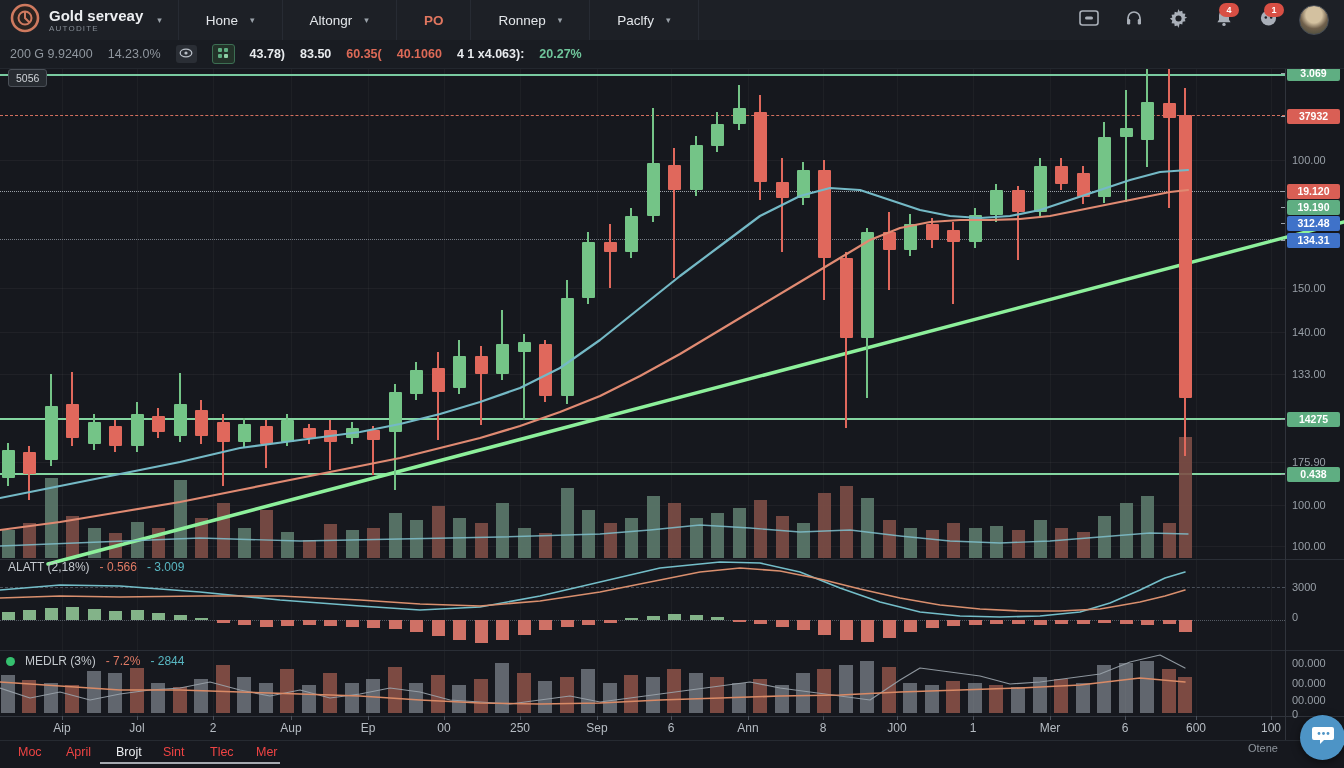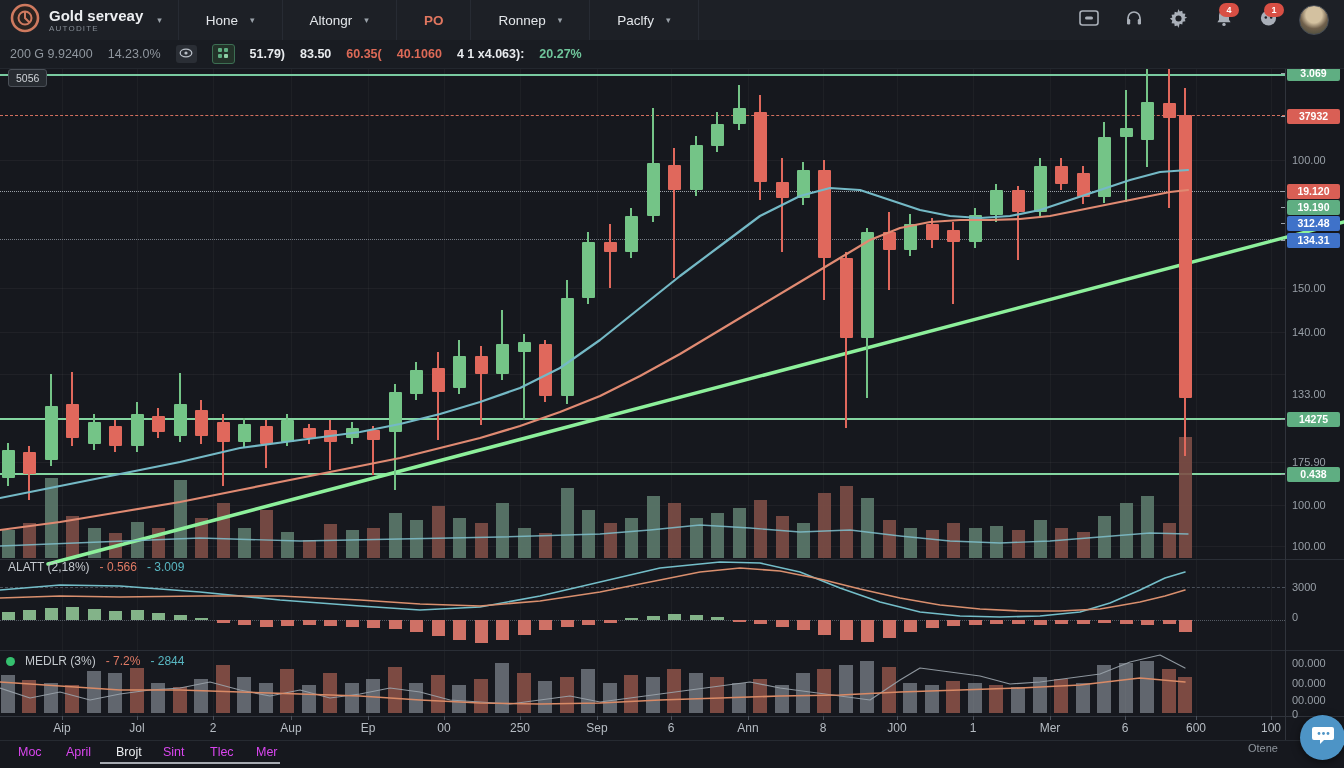--- a/index.html
+++ b/index.html
@@ -39,21 +39,21 @@
   .abs{position:absolute;}
   .axis-label{position:absolute;left:1292px;color:#989fa7;font-size:11px;transform:translateY(-50%);}
   .badge-axis{position:absolute;left:1287px;width:53px;height:15px;border-radius:2px;color:#fff;
               font-size:10.5px;font-weight:bold;display:flex;align-items:center;justify-content:center;}
   .tag{position:absolute;left:8px;top:69px;padding:2px 7px;background:#272b31;border:1px solid #4a4f57;
        border-radius:3px;color:#cfd3d8;font-size:10.5px;z-index:12;}
   .legend{position:absolute;font-size:12px;color:#c3c8cd;z-index:12;display:flex;gap:10px;align-items:center;}
   .legend .red{color:#e07a64}.legend .teal{color:#59b7c2}
   .dot{width:9px;height:9px;border-radius:50%;background:#35c06f;display:inline-block;}
   .time-label{position:absolute;transform:translateX(-50%);color:#b6bcc3;font-size:12px;top:721px;}
-  .tf-item{position:absolute;top:745px;color:#d946ef;font-size:12.5px;cursor:pointer;}
+  .tf-item{position:absolute;top:745px;color:#ef4444;font-size:12.5px;cursor:pointer;}
   .fab{position:absolute;left:1300px;top:715px;width:45px;height:45px;border-radius:50%;
        background:#4d94c6;display:flex;align-items:center;justify-content:center;z-index:40;
        box-shadow:0 2px 8px rgba(0,0,0,.5);cursor:pointer;}
   svg.layer{position:absolute;left:0;top:0;pointer-events:none;}
 </style>
 </head>
 <body>
 
 <div id="app">
 
@@ -144,21 +144,21 @@
           </svg></span>
       </div>
       <div class="mini-btn chip">
         <span><svg width="12" height="12" viewBox="0 0 12 12" fill="#5fae82">
             <rect x="1" y="1" width="4" height="4" rx="1"></rect>
             <rect x="7" y="1" width="4" height="4" rx="1"></rect>
             <rect x="1" y="7" width="4" height="4" rx="1"></rect>
             <rect x="7" y="7" width="4" height="4" rx="1" fill="#8fd0a6"></rect>
           </svg></span>
       </div>
-      <div class="seg bright">51.79)</div>
+      <div class="seg bright">43.78)</div>
       <div class="seg bright">83.50</div>
       <div class="seg red">60.35(</div>
       <div class="seg red">40.1060</div>
       <div class="seg bright">4 1 x4.063):</div>
       <div class="seg green">20.27%</div>
     </div>
 
   <div id="chart-root">
       <div class="abs" style="left: 62px; top: 68px; width: 1px; height: 648px; background: rgba(255, 255, 255, 0.035);"></div>
       <div class="abs" style="left: 137px; top: 68px; width: 1px; height: 648px; background: rgba(255, 255, 255, 0.035);"></div>
@@ -485,21 +485,21 @@
         <polyline points="0,530 60,522 120,512 180,502 240,490 300,478 360,466 400,458 440,448 480,438 520,426 560,412 600,396 640,376 680,354 720,330 760,306 800,282 840,258 870,240 900,228 930,222 960,220 990,220 1020,219 1050,216 1080,210 1110,204 1140,198 1170,192 1188,190" fill="none" stroke="#e08a72" stroke-width="2.2" stroke-linejoin="round" stroke-linecap="round"></polyline>
         <polyline points="0,546 100,542 200,538 300,541 400,539 500,537 600,534 650,530 700,525 750,528 800,532 850,530 900,536 950,541 1000,543 1050,541 1100,537 1150,533 1188,534" fill="none" stroke="#7fc0cd" stroke-width="1.4" stroke-linejoin="round" stroke-linecap="round" opacity="0.85"></polyline>
         <polyline points="0,590 60,585 120,586 200,592 280,600 360,606 420,610 480,607 540,596 600,582 660,568 720,562 760,563 800,572 840,588 880,602 920,612 960,616 1000,617 1040,616 1080,612 1110,603 1140,590 1165,578 1185,572" fill="none" stroke="#74bec9" stroke-width="1.6" stroke-linejoin="round" stroke-linecap="round"></polyline>
         <polyline points="0,598 60,596 120,597 200,596 280,596 360,600 420,604 480,606 540,601 600,592 660,580 700,572 740,568 780,571 820,579 860,589 900,598 940,605 980,609 1020,611 1060,611 1100,609 1140,602 1165,596 1185,590" fill="none" stroke="#d98f6e" stroke-width="1.6" stroke-linejoin="round" stroke-linecap="round"></polyline>
         <polyline points="0,688 30,698 60,692 90,700 120,694 150,690 180,688 210,682 240,690 270,696 300,690 330,698 360,694 390,688 420,692 450,700 480,702 510,704 540,700 570,696 600,702 630,698 660,694 690,690 720,686 750,682 780,688 810,692 840,696 870,700 900,680 920,668 950,672 980,676 1010,684 1040,682 1070,678 1100,674 1130,662 1160,655 1185,668" fill="none" stroke="#9aa3ab" stroke-width="1.2" stroke-linejoin="round" stroke-linecap="round" opacity="0.9"></polyline>
         <polyline points="0,682 60,686 120,690 180,690 240,692 300,694 360,696 420,700 480,703 540,704 600,703 660,700 720,698 780,696 840,695 900,692 960,690 1020,688 1080,685 1140,678 1185,682" fill="none" stroke="#d98a66" stroke-width="1.6" stroke-linejoin="round" stroke-linecap="round"></polyline>
       </svg>
       <div class="axis-label" style="top: 160px;">100.00</div>
       <div class="axis-label" style="top: 288px;">150.00</div>
       <div class="axis-label" style="top: 332px;">140.00</div>
-      <div class="axis-label" style="top: 394px;">133.00</div>
+      <div class="axis-label" style="top: 374px;">133.00</div>
       <div class="axis-label" style="top: 462px;">175.90</div>
       <div class="axis-label" style="top: 505px;">100.00</div>
       <div class="axis-label" style="top: 546px;">100.00</div>
       <div class="axis-label" style="top: 587px;">3000</div>
       <div class="axis-label" style="top: 617px;">0</div>
       <div class="axis-label" style="top: 663px;">00.000</div>
       <div class="axis-label" style="top: 683px;">00.000</div>
       <div class="axis-label" style="top: 700px;">00.000</div>
       <div class="axis-label" style="top: 714px;">0</div>
       <div class="badge-axis" style="top: 65.5px; background: rgb(95, 174, 130);">3.069</div>

